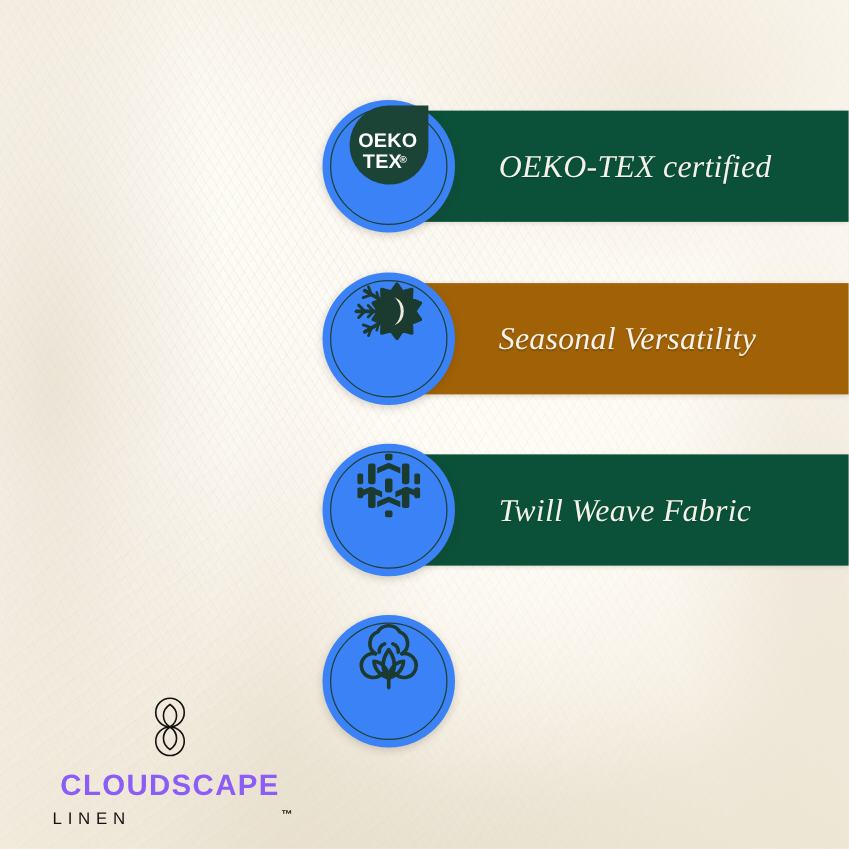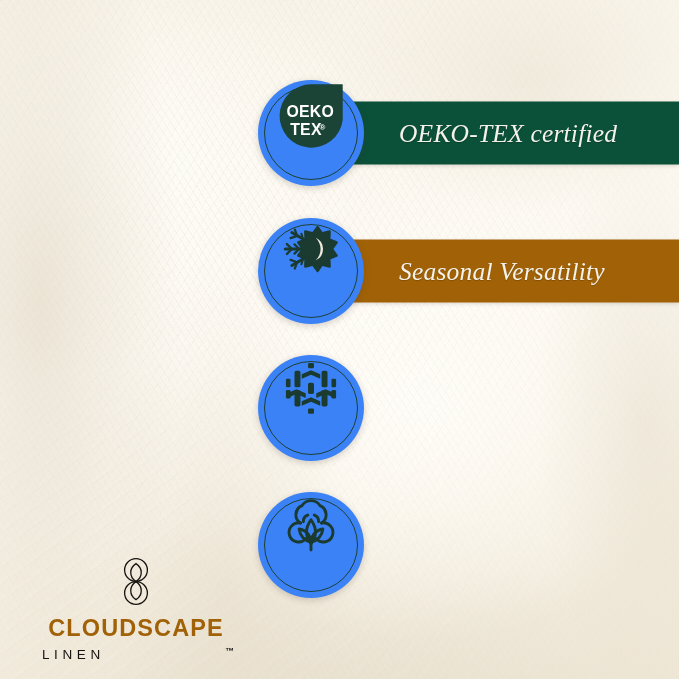--- a/index.html
+++ b/index.html
@@ -91,21 +91,21 @@
     right: 0;
     height: 118px;
     display: flex;
     align-items: center;
   }
 
   .row-bar {
     position: absolute;
     left: 331px;
     right: 0;
-    height: 63px;
+    height: 89px;
     top: 50%;
     transform: translateY(-50%);
     display: flex;
     align-items: center;
     box-shadow: 0 1px 4px rgba(60,48,30,0.16);
   }
 
   .row-label {
     font-family: "Liberation Serif", "DejaVu Serif", serif;
     font-style: italic;
@@ -165,21 +165,21 @@
   }
 
   #brand-mark { display: block; margin: 0 auto 7px; }
 
   #brand-name {
     font-family: "Liberation Sans", sans-serif;
     font-weight: 700;
     font-size: 23.5px;
     letter-spacing: 1.1px;
     line-height: 1;
-    color: #a16207;
+    color: #8b5cf6;
   }
 
   #brand-sub-wrap {
     margin-top: 7px;
     line-height: 1;
     display: flex;
     align-items: flex-start;
     justify-content: space-between;
   }
 
@@ -257,20 +257,23 @@
             <line x1="29" y1="67" x2="25.5" y2="76.5" stroke-width="3.4"></line>
             <line x1="29" y1="67" x2="19" y2="63.5" stroke-width="3.4"></line>
             <line x1="38" y1="61.5" x2="35.5" y2="70" stroke-width="3.2"></line>
           </g>
         </g>
       </svg>
     </div>
   </div>
 
   <div class="feature-row" id="row-2" style="top: 349px;">
+    <div class="row-bar" id="bar-2" style="background: rgb(11, 80, 57);">
+      <span class="row-label">Twill Weave Fabric</span>
+    </div>
     <div class="badge">
       <svg class="badge-glyph" viewBox="0 0 100 100">
         <g fill="#1b3a30">
 
           <rect x="12" y="36" width="7" height="13" rx="2"></rect>
           <rect x="12" y="53" width="7" height="13" rx="2"></rect>
           <rect x="81" y="36" width="7" height="13" rx="2"></rect>
           <rect x="81" y="53" width="7" height="13" rx="2"></rect>
 
           <rect x="25" y="24" width="9" height="25" rx="2.5"></rect>

